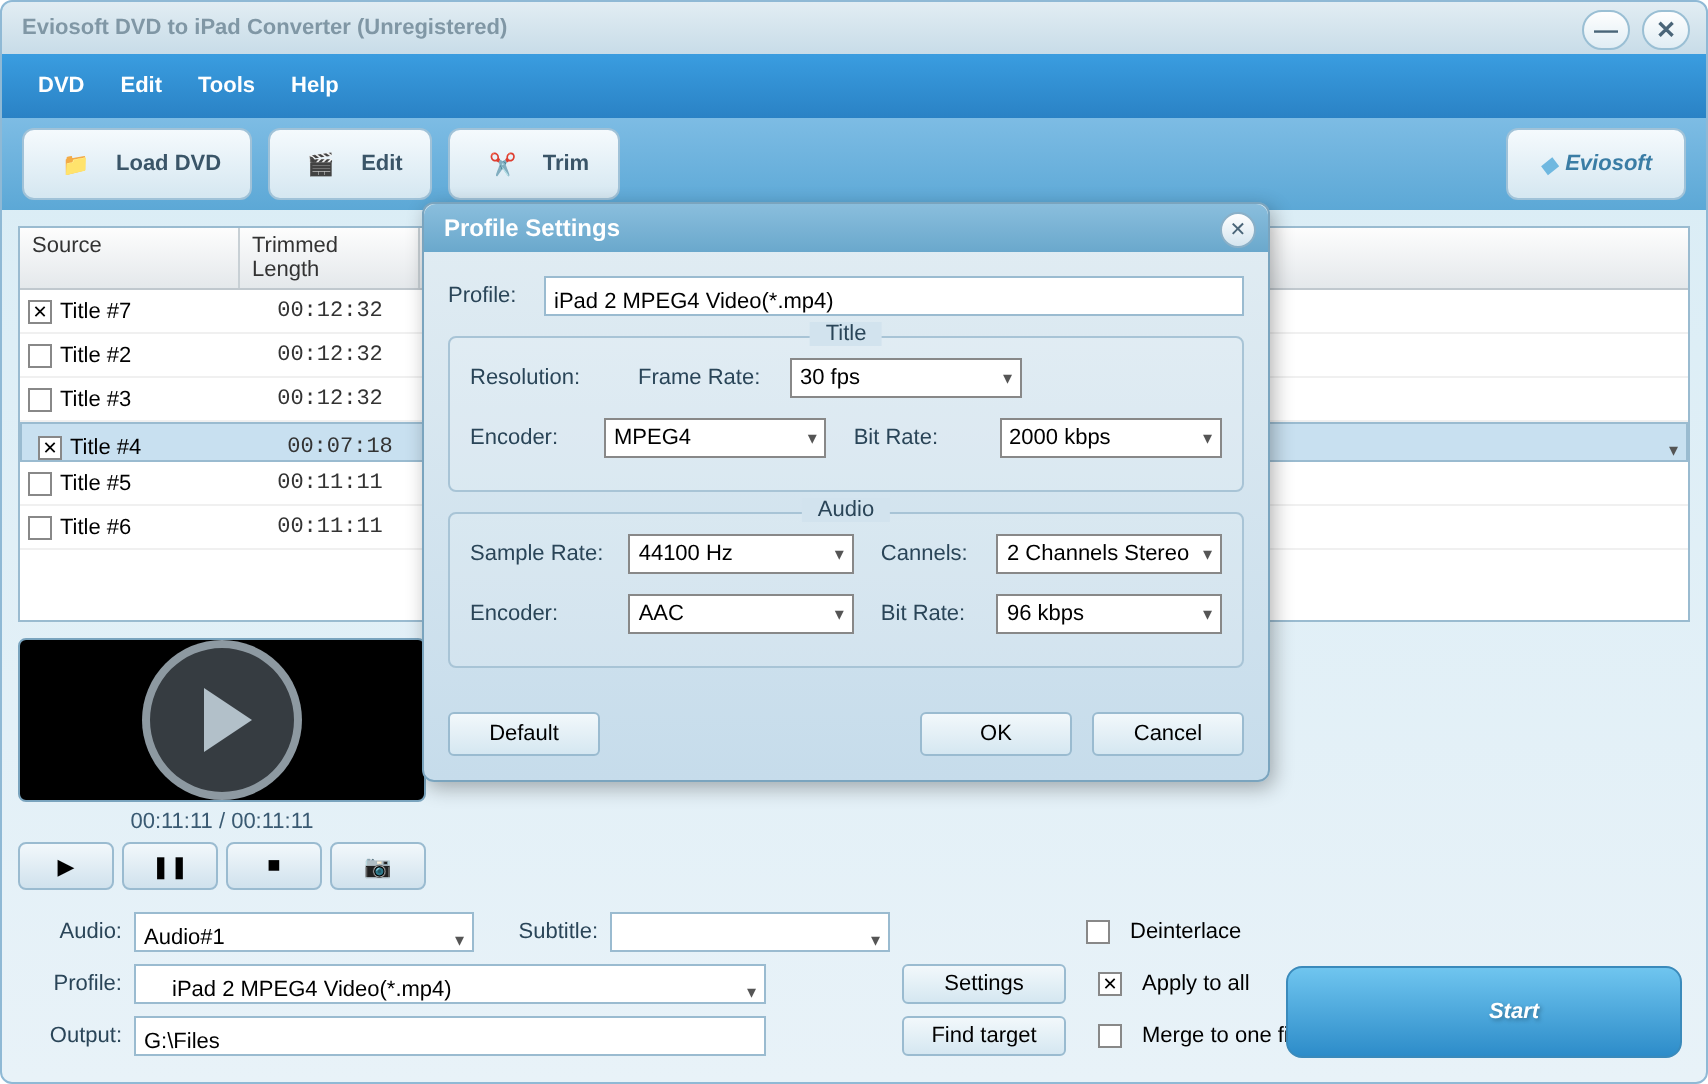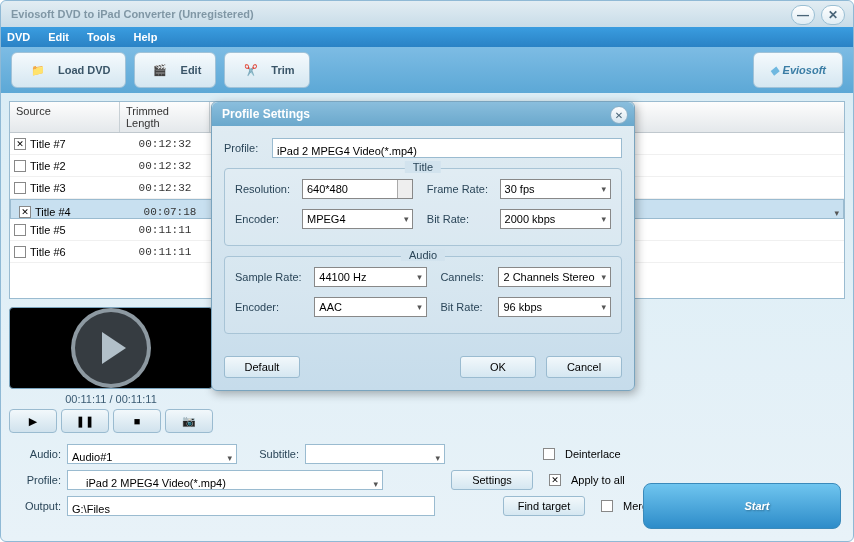--- a/index.html
+++ b/index.html
@@ -4,21 +4,21 @@
 <style>
 * { margin: 0; padding: 0; box-sizing: border-box; font-family: Tahoma, Arial, sans-serif; font-size: 11px; }
 body { background: #fff; width: 854px; height: 542px; overflow: hidden; position: relative; }
 
 .window { width: 854px; height: 542px; background: linear-gradient(to bottom, #d8ecf5 0%, #e8f2f8 100%); border: 1px solid #8fb9d5; border-radius: 6px; position: relative; }
 
 .titlebar { height: 26px; background: linear-gradient(to bottom, #e2edf3, #c8dce8); border-radius: 6px 6px 0 0; display: flex; align-items: center; padding: 0 10px; color: #8097a5; font-weight: bold; font-size: 12px; }
 .titlebar-buttons { position: absolute; right: 8px; top: 4px; display: flex; gap: 6px; }
 .titlebar-btn { width: 24px; height: 20px; background: linear-gradient(to bottom, #fefefe, #e0edf4); border: 1px solid #9abfd4; border-radius: 10px; display: flex; align-items: center; justify-content: center; cursor: pointer; font-size: 12px; color: #4a6578; font-weight: bold; }
 
-.menubar { height: 20px; background: linear-gradient(to bottom, #3a9de0, #2a82c5); display: flex; padding: 0 6px; align-items: center; gap: 18px; color: #fff; font-weight: bold; }
+.menubar { height: 32px; background: linear-gradient(to bottom, #3a9de0, #2a82c5); display: flex; padding: 0 18px; align-items: center; gap: 18px; color: #fff; font-weight: bold; }
 .menubar span { cursor: pointer; }
 
 .toolbar { height: 46px; display: flex; align-items: center; padding: 6px 10px; gap: 8px; background: linear-gradient(to bottom, #7dbce4, #5ca8d6); }
 .tb-btn { height: 36px; padding: 0 14px; background: linear-gradient(to bottom, #f5fafd, #d5e7f1); border: 1px solid #a0c2d8; border-radius: 6px; display: flex; align-items: center; gap: 8px; cursor: pointer; font-size: 12px; color: #3a5568; font-weight: bold; }
 .tb-icon { width: 24px; height: 24px; display: flex; align-items: center; justify-content: center; }
 .logo { margin-left: auto; background: linear-gradient(to bottom, #f5fafd, #d5e7f1); border: 1px solid #a0c2d8; border-radius: 6px; height: 36px; padding: 0 16px; display: flex; align-items: center; font-size: 18px; font-weight: bold; color: #3a7da5; font-style: italic; }
 
 .content { display: flex; padding: 8px; gap: 8px; height: 348px; flex-direction: column; }
 .left { flex: 1; }
 .table { background: #fff; border: 1px solid #9abbd0; height: 100%; }
@@ -196,21 +196,21 @@
           <span style="margin-left:14px">iPad 2 MPEG4 Video(*.mp4)</span>
         </div>
       <div style="width:56px"></div>
       <button class="btn-sm">Settings</button>
       <div style="width:4px"></div>
       <span class="chk2">✕</span>
       <span>Apply to all</span>
     </div>
     <div class="form-row">
       <label>Output:</label>
-      <div class="txt" style="width:368px">
+      <div class="txt" style="width:316px">
           <span>G:\Files</span>
         </div>
       <div style="width:56px"></div>
       <button class="btn-sm">Find target</button>
       <div style="width:4px"></div>
       <span class="chk2"></span>
       <span>Merge to one file</span>
     </div>
   </div>
 
@@ -225,23 +225,20 @@
       <div class="dlg-row">
         <label style="width:42px">Profile:</label>
         <div class="txt" style="flex:1">
             <span>iPad 2 MPEG4 Video(*.mp4)</span>
           </div>
       </div>
       <div class="fieldset">
         <div class="fieldset-title">Title</div>
         <div class="fs-row">
           <label>Resolution:</label>
-          <div class="fs-spin">
-              <span>640*480</span>
-            </div>
           <div class="gap"></div>
           <label style="width:76px">Frame Rate:</label>
           <div class="fs-sel">
               <span>30 fps</span>
             </div>
         </div>
         <div class="fs-row">
           <label>Encoder:</label>
           <div class="fs-sel">
               <span>MPEG4</span>

